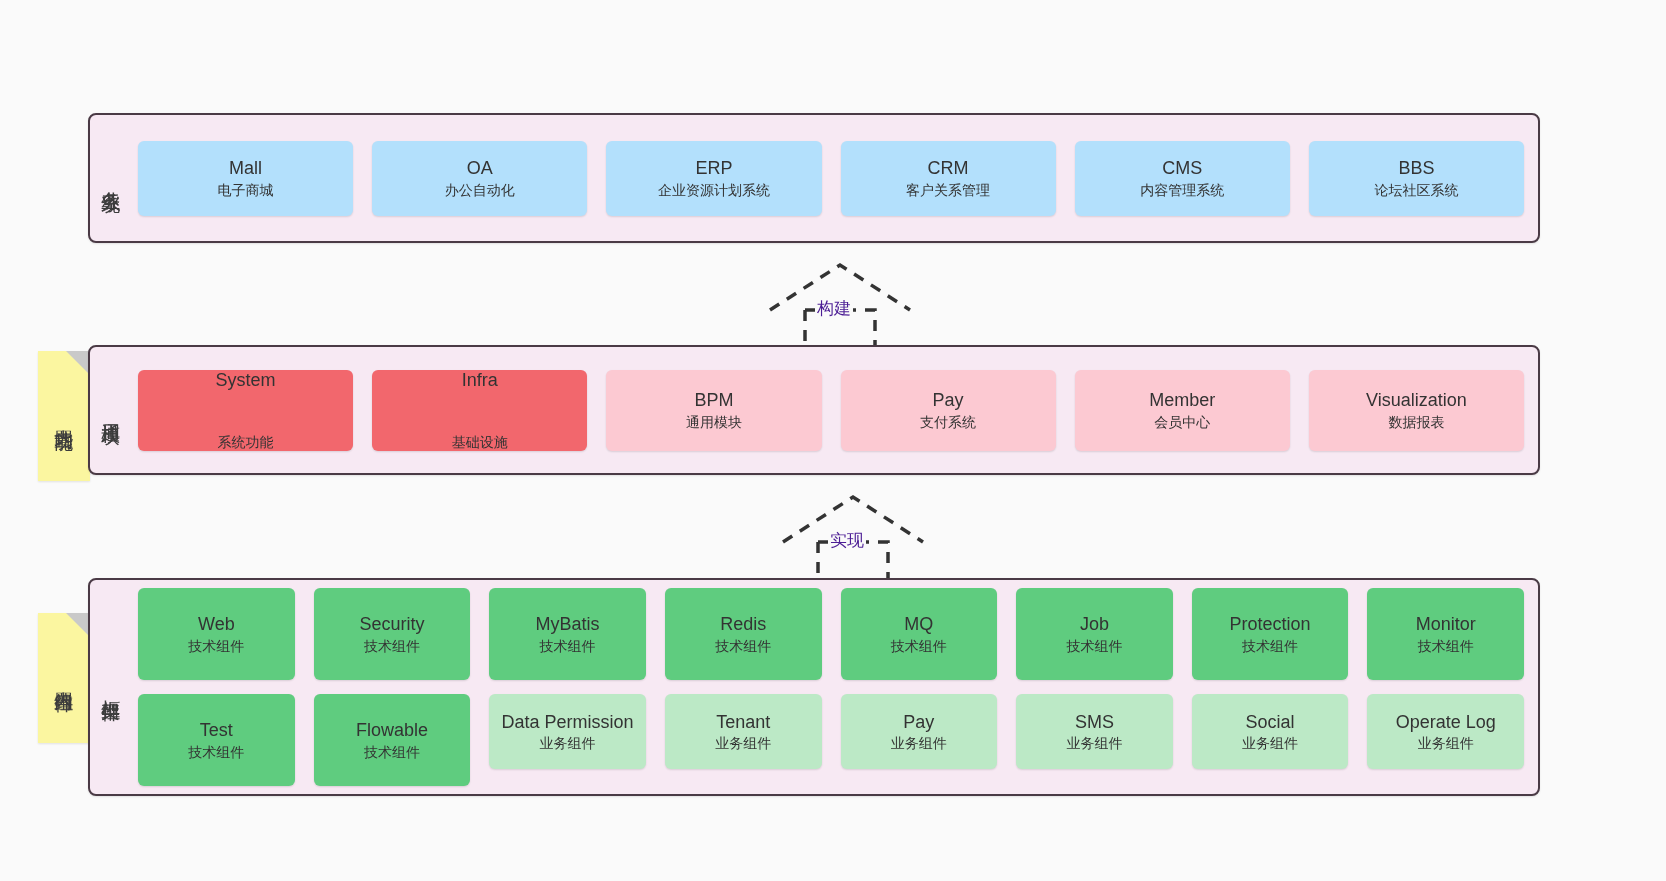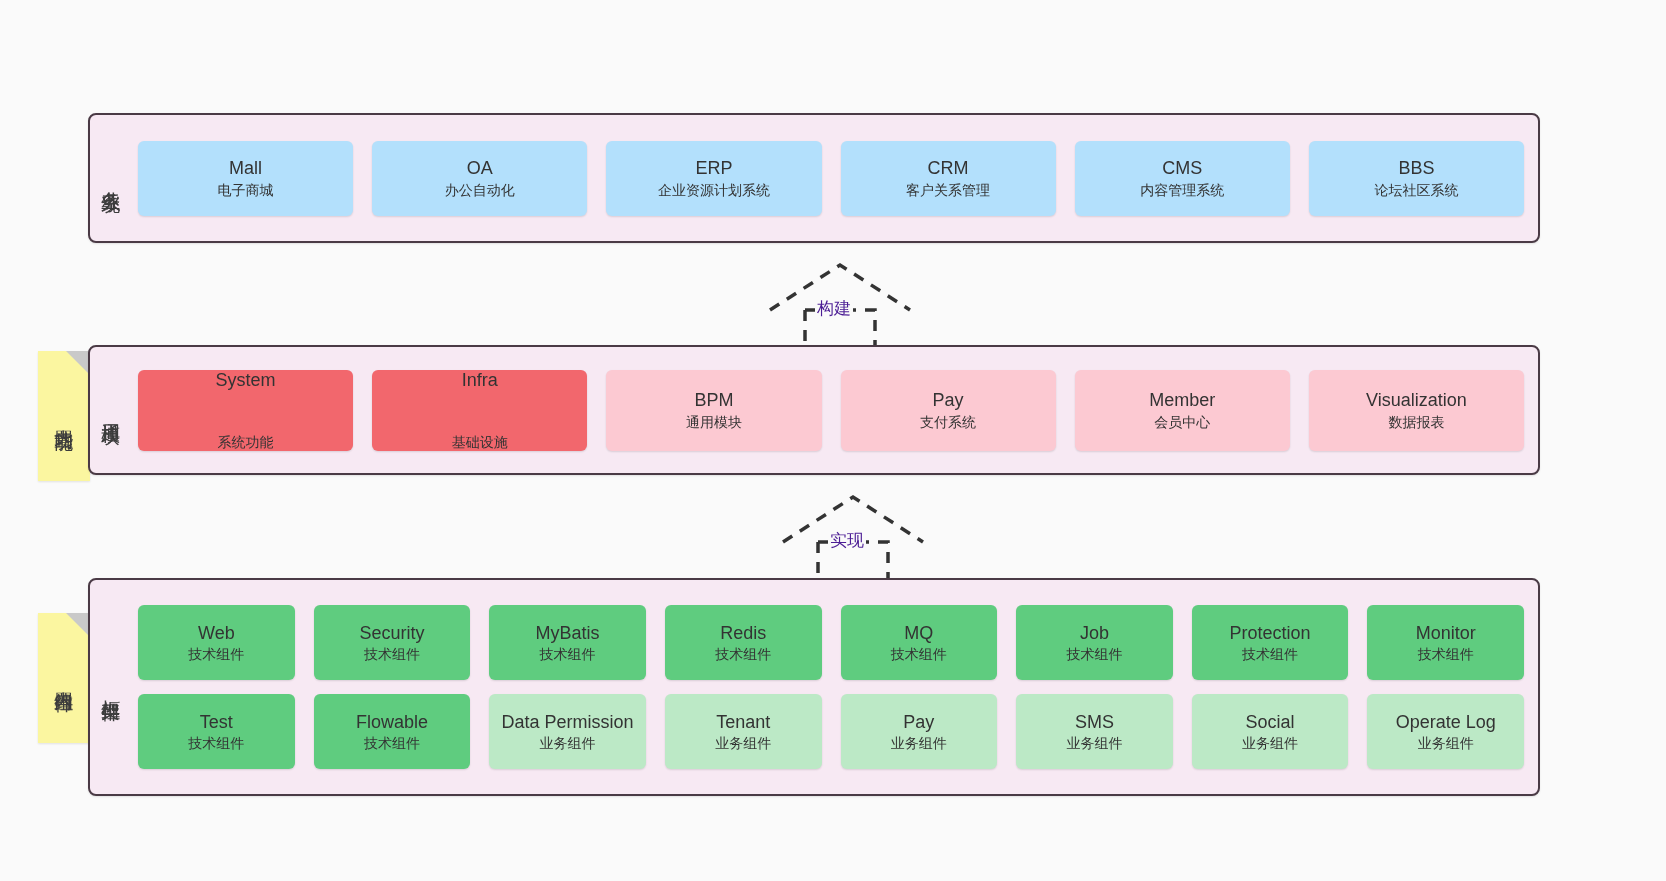--- a/index.html
+++ b/index.html
@@ -74,21 +74,21 @@
     line-height: 1.30;
     color: #333333;
     padding: 6px 4px;
     box-shadow: 0 1px 2px rgba(0,0,0,0.12);
   }
   .card .t2 { font-size: 14px; }
 
   .c-blue       { background: #b3e0fc; height: 75px; }
   .c-red        { background: #f2676d; height: 81px; gap: 40px; }
   .c-pink       { background: #fcc9d2; height: 81px; }
-  .c-green      { background: #5fcc7f; height: 75px; }
+  .c-green      { background: #5fcc7f; height: 92px; }
   .c-lightgreen { background: #bce9c6; height: 75px; }
 
   
   .note {
     position: absolute;
     box-sizing: border-box;
     background: #fbf6a0;
     display: flex;
     align-items: center;
     justify-content: center;

